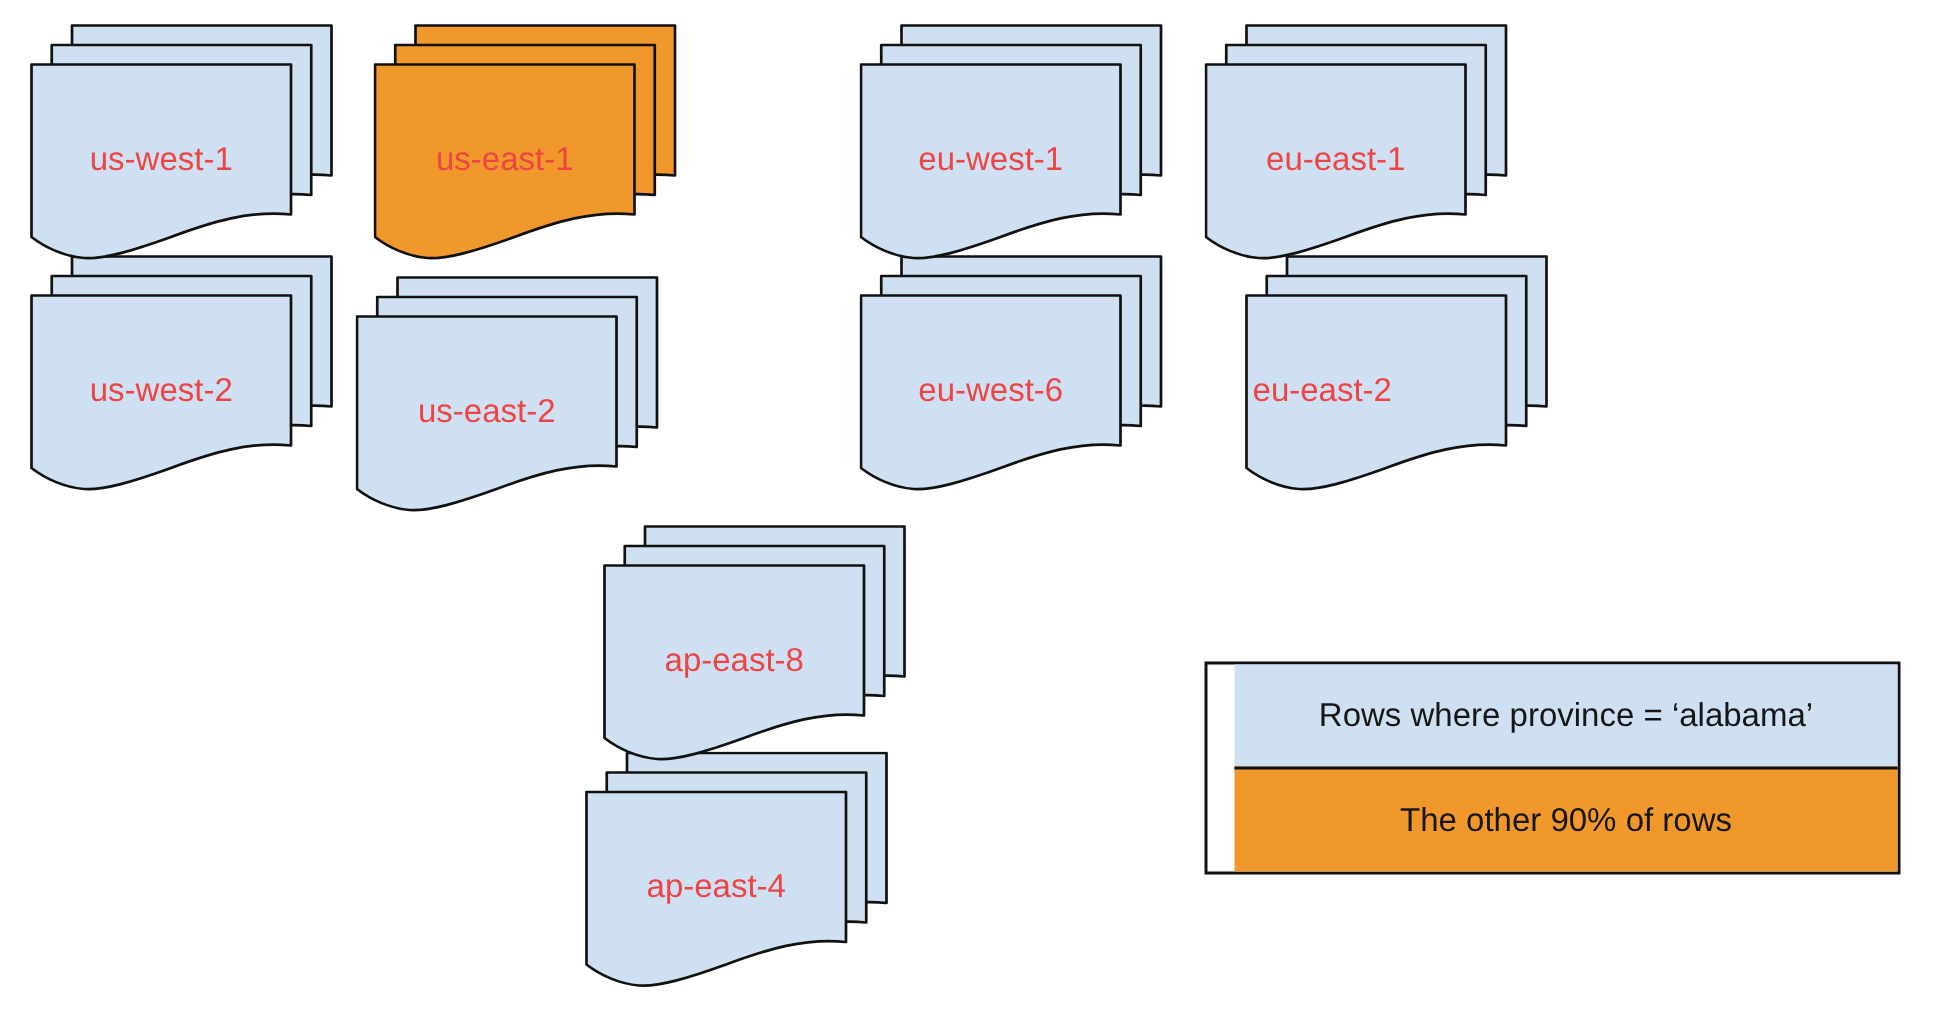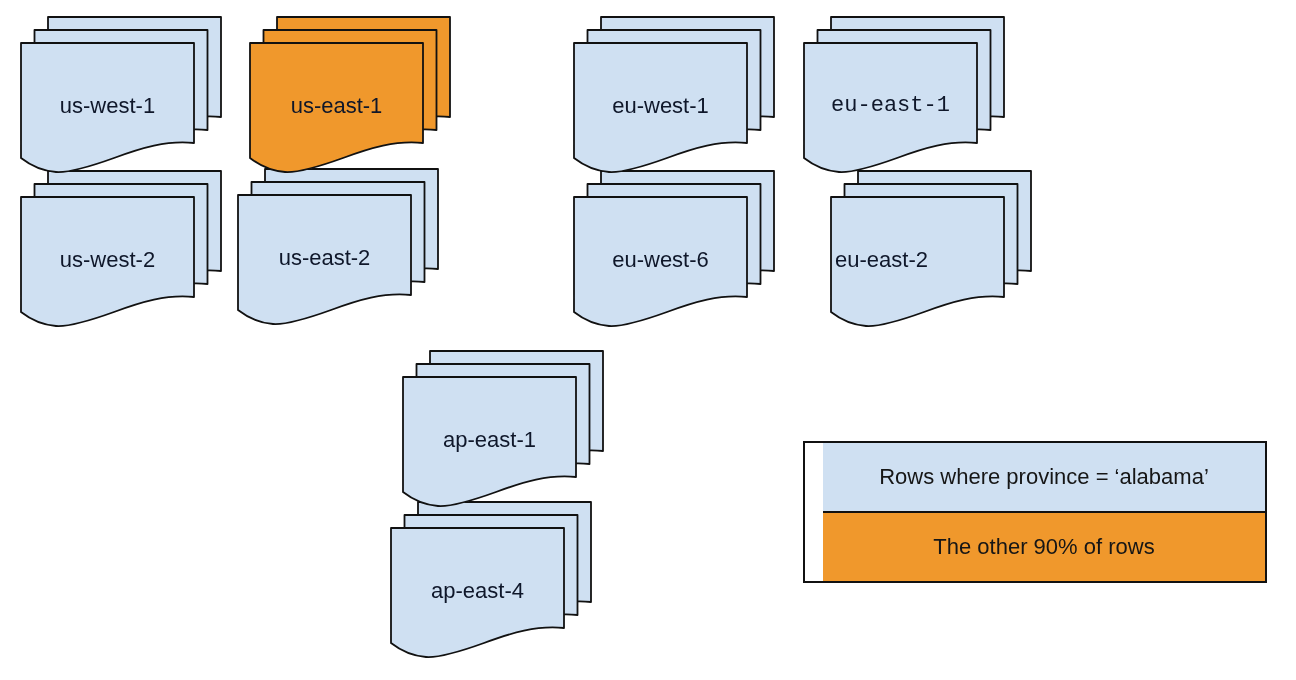--- a/index.html
+++ b/index.html
@@ -33,21 +33,21 @@
   }
   .stack-label {
     position: absolute;
     left: 1px;
     top: 78px;
     width: 173px;
     height: 24px;
     line-height: 24px;
     text-align: center;
     font-size: 22px;
-    color: #0f172a;
+    color: #ef4444;
     white-space: nowrap;
   }
   .z3 { z-index: 3; }
   .z2 { z-index: 2; }
   .z1 { z-index: 1; }
   .legend {
     position: absolute;
     left: 803px;
     top: 441px;
     width: 460px;
@@ -98,35 +98,35 @@
     <div class="stack-label">us-east-1</div>
   </div>
 
   <div class="stack z3" style="left:573px; top:16px;">
     <svg viewBox="0 0 203 158">
         <use href="#doc3"></use>
       </svg>
     <div class="stack-label">eu-west-1</div>
   </div>
 
-  <div class="stack z3" style="left:803px; top:16px;font-family:Liberation Mono, monospace;">
+  <div class="stack z3" style="left:803px; top:16px;">
     <svg viewBox="0 0 203 158">
         <use href="#doc3"></use>
       </svg>
     <div class="stack-label">eu-east-1</div>
   </div>
 
   <div class="stack z2" style="left:20px; top:170px;">
     <svg viewBox="0 0 203 158">
         <use href="#doc3"></use>
       </svg>
     <div class="stack-label">us-west-2</div>
   </div>
 
-  <div class="stack z2" style="left:237px; top:168px;">
+  <div class="stack z2" style="left:237px; top:184px;">
     <svg viewBox="0 0 203 158">
         <use href="#doc3"></use>
       </svg>
     <div class="stack-label">us-east-2</div>
   </div>
 
   <div class="stack z2" style="left:573px; top:170px;">
     <svg viewBox="0 0 203 158">
         <use href="#doc3"></use>
       </svg>
@@ -137,21 +137,21 @@
     <svg viewBox="0 0 203 158">
         <use href="#doc3"></use>
       </svg>
     <div class="stack-label">eu-east-2</div>
   </div>
 
   <div class="stack z2" style="left:402px; top:350px;">
     <svg viewBox="0 0 203 158">
         <use href="#doc3"></use>
       </svg>
-    <div class="stack-label">ap-east-1</div>
+    <div class="stack-label">ap-east-8</div>
   </div>
 
   <div class="stack z1" style="left:390px; top:501px;">
     <svg viewBox="0 0 203 158">
         <use href="#doc3"></use>
       </svg>
     <div class="stack-label">ap-east-4</div>
   </div>
 
   <div class="legend">

